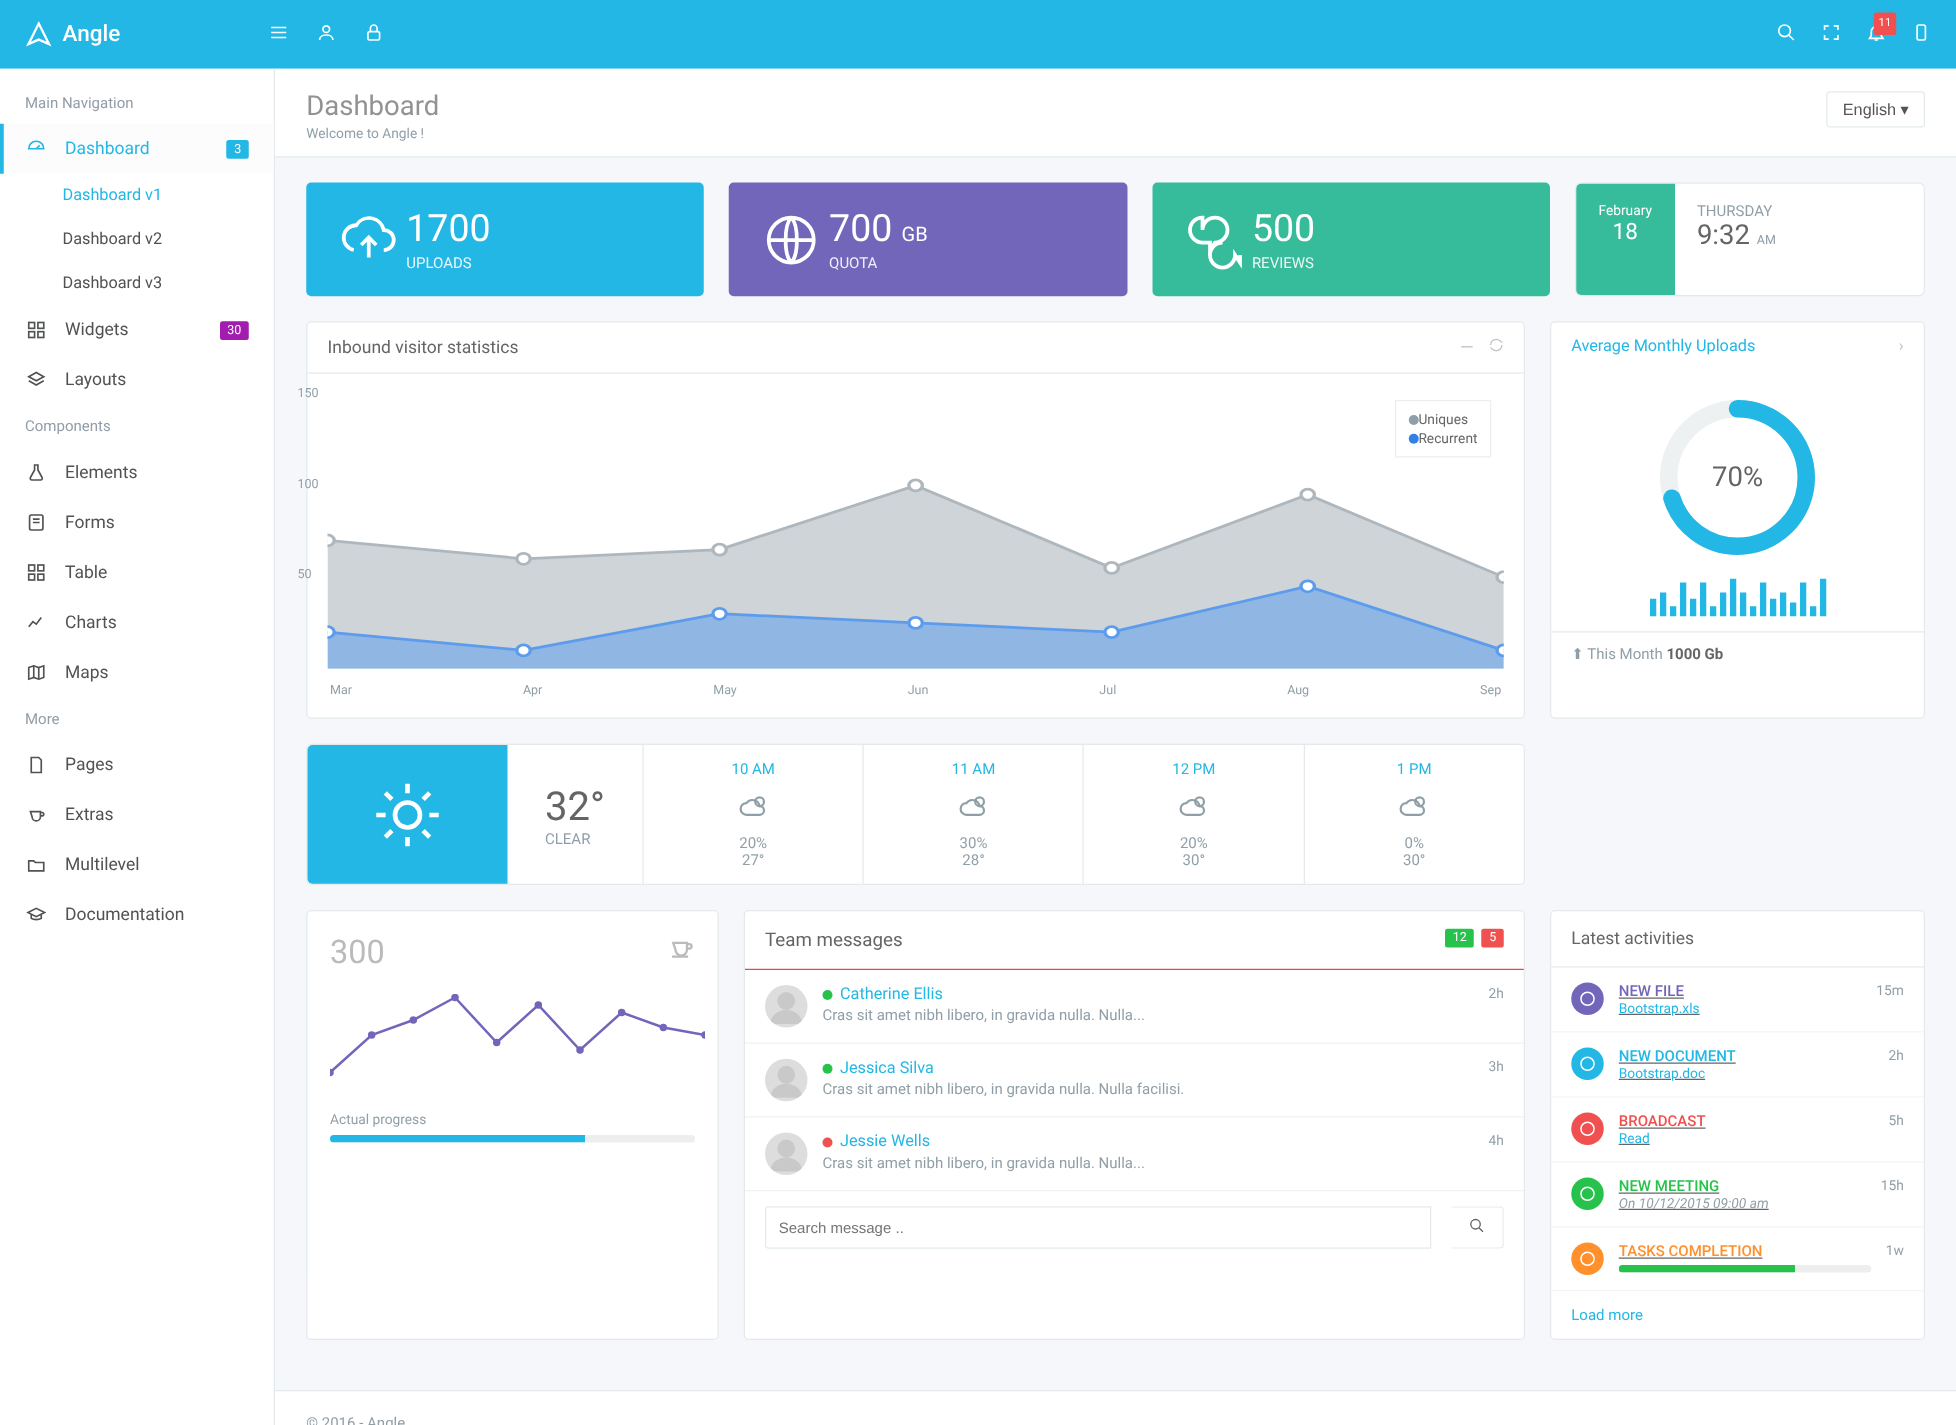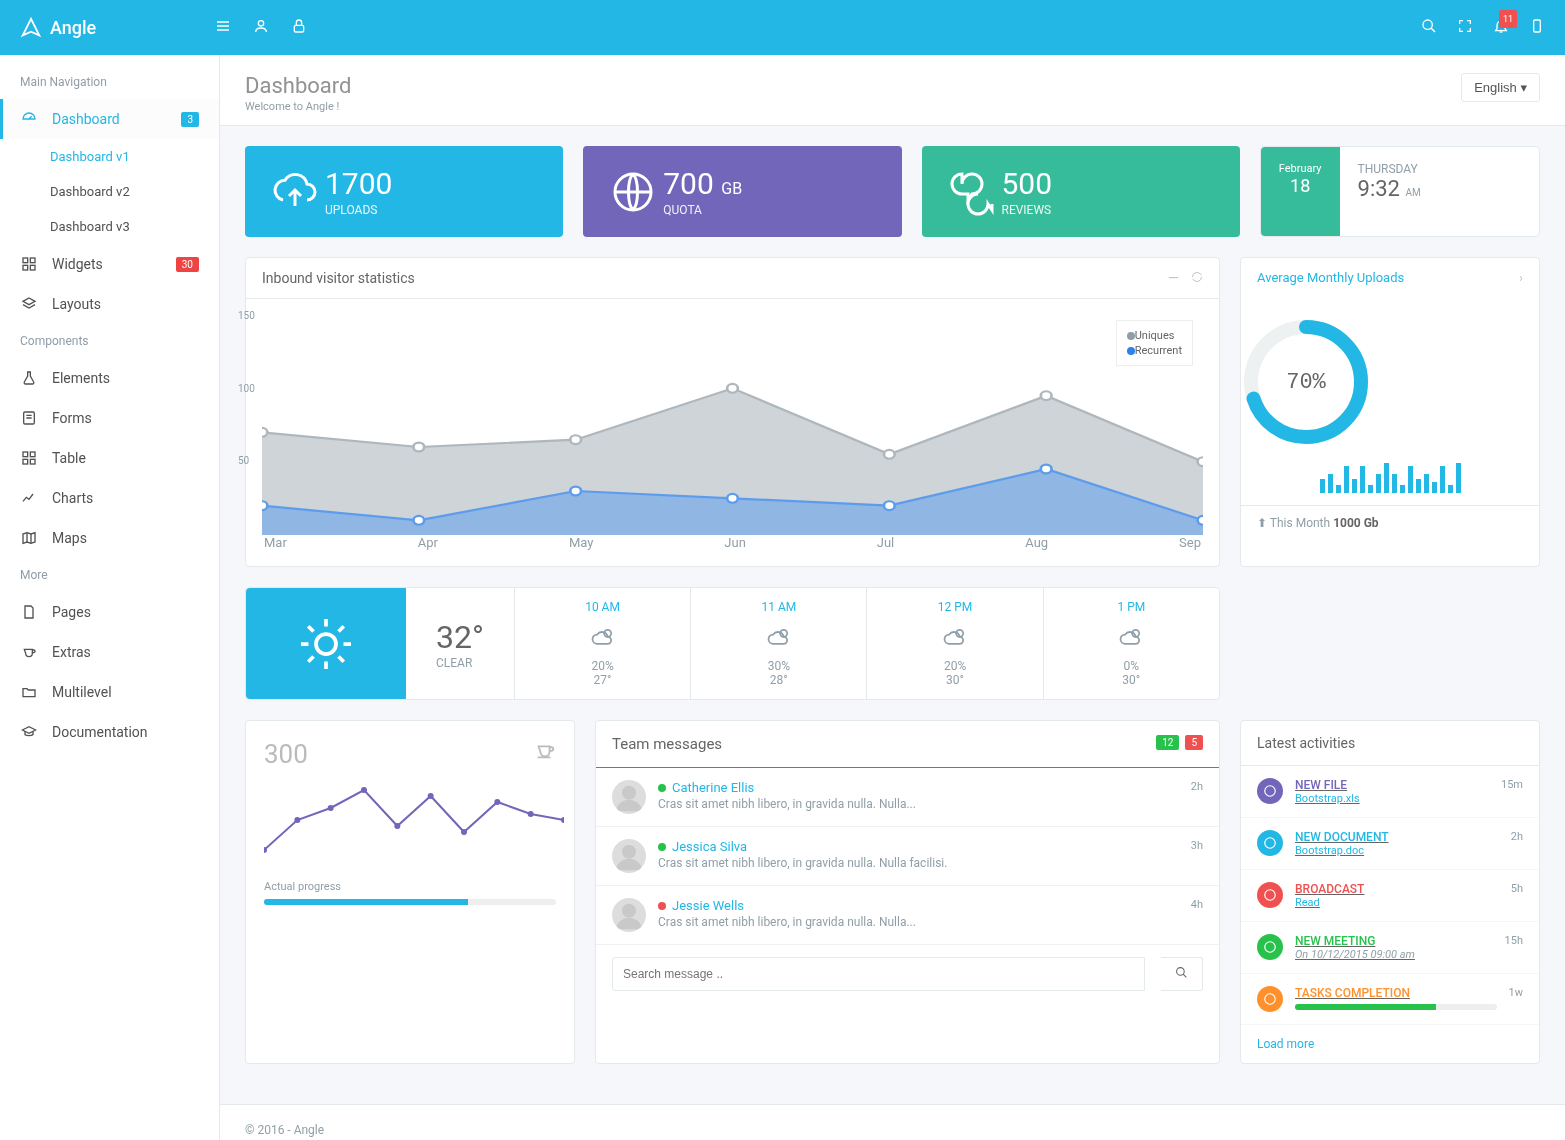--- a/index.html
+++ b/index.html
@@ -10,21 +10,21 @@
 .topbar-icons { display: flex; gap: 22px; align-items: center; }
 .topbar-right { margin-left: auto; display: flex; gap: 20px; align-items: center; position: relative; }
 .notif-badge { position: absolute; top: -8px; right: -8px; background: #f05050; color: #fff; font-size: 9px; padding: 4px 4px; border-radius: 2px; }
 .layout { display: flex; min-height: calc(100vh - 55px); }
 .sidebar { width: 220px; background: #fff; border-right: 1px solid #e4eaec; padding-top: 10px; }
 .side-heading { padding: 10px 20px; font-size: 12px; color: #919da8; }
 .side-item { display: flex; align-items: center; padding: 12px 20px; color: #515253; cursor: pointer; gap: 14px; position: relative; }
 .side-item.active { color: #23b7e5; border-left: 3px solid #23b7e5; padding-left: 17px; background: #fcfcfc; }
 .side-item .label { font-size: 14px; }
 .side-item .badge { margin-left: auto; background: #23b7e5; color: #fff; padding: 2px 6px; font-size: 10px; border-radius: 2px; }
-.side-item .badge.green { background: #ef4444; }
+.side-item .badge.green { background: #a21caf; }
 .side-sub { padding: 10px 20px 10px 50px; font-size: 13px; color: #515253; cursor: pointer; }
 .side-sub.active { color: #23b7e5; }
 .side-icon { width: 18px; display: inline-flex; justify-content: center; }
 .content { flex: 1; display: flex; flex-direction: column; }
 .page-head { background: #fff; border-bottom: 1px solid #e4eaec; padding: 18px 25px 12px; display: flex; align-items: flex-start; }
 .page-title { font-size: 22px; font-weight: 400; color: #929292; }
 .page-sub { font-size: 11px; color: #909fa7; margin-top: 2px; }
 .lang-btn { margin-left: auto; border: 1px solid #e4eaec; padding: 6px 12px; border-radius: 3px; background: #fff; cursor: pointer; font-size: 13px; color: #555; }
 .main { padding: 20px 25px; }
 .row { display: flex; gap: 20px; margin-bottom: 20px; }
@@ -48,21 +48,21 @@
 .panel-head { padding: 12px 16px; border-bottom: 1px solid #e4eaec; display: flex; align-items: center; font-size: 14px; color: #656565; }
 .panel-head .tools { margin-left: auto; display: flex; gap: 12px; color: #c1c2c3; }
 .panel-body { padding: 16px; }
 .chart-wrap { position: relative; height: 220px; }
 .chart-legend { position: absolute; right: 10px; top: 5px; background: #fff; border: 1px solid #eee; padding: 6px 10px; font-size: 11px; }
 .chart-legend div { display: flex; align-items: center; gap: 0; margin: 2px 0; }
 .dot { width: 8px; height: 8px; border-radius: 50%; display: inline-block; }
 .amu-panel { width: 300px; }
 .amu-head { padding: 12px 16px; display: flex; align-items: center; color: #23b7e5; font-size: 13px; }
 .amu-head .arrow { margin-left: auto; color: #c1c2c3; }
-.donut-wrap { display: flex; padding: 20px 0 10px; font-family: Liberation Mono, monospace; }
+.donut-wrap { display: flex; justify-content: center; padding: 20px 0 10px; }
 .donut { position: relative; width: 130px; height: 130px; }
 .donut-label { position: absolute; top: 50%; left: 50%; transform: translate(-50%,-50%); font-size: 22px; color: #656565; }
 .sparkbars { display: flex; justify-content: center; gap: 3px; align-items: flex-end; height: 30px; margin: 6px 0 12px; }
 .sparkbars div { width: 5px; background: #23b7e5; }
 .amu-foot { border-top: 1px solid #e4eaec; padding: 10px 16px; font-size: 12px; color: #909fa7; }
 .weather-row { display: flex; gap: 20px; }
 .weather-card { flex: 1; background: #fff; border: 1px solid #e4eaec; border-radius: 4px; display: flex; }
 .weather-now { display: flex; align-items: center; }
 .weather-icon-big { background: #23b7e5; width: 160px; height: 100%; display: flex; align-items: center; justify-content: center; border-radius: 4px 0 0 4px; }
 .weather-now-info { padding: 20px 30px; }
@@ -98,21 +98,21 @@
 .act-head { padding: 14px 16px; border-bottom: 1px solid #e4eaec; font-size: 14px; }
 .act-item { padding: 12px 16px; display: flex; gap: 12px; align-items: flex-start; border-bottom: 1px solid #f5f5f5; }
 .act-icon { width: 26px; height: 26px; border-radius: 50%; display: flex; align-items: center; justify-content: center; flex-shrink: 0; }
 .act-body { flex: 1; text-decoration: underline; }
 .act-title { font-size: 12px; font-weight: 500; }
 .act-sub { font-size: 11px; color: #23b7e5; }
 .act-sub.plain { color: #909fa7; font-style: italic; }
 .act-time { font-size: 11px; color: #909fa7; }
 .act-foot { padding: 12px 16px; font-size: 12px; color: #23b7e5; cursor: pointer; }
 .footer { background: #fff; border-top: 1px solid #e4eaec; padding: 18px 25px; font-size: 12px; color: #909fa7; margin-top: 20px; }
-.xaxis { display: flex; justify-content: space-between; font-size: 13px; color: #909fa7; margin-top: 0; padding: 0 2px; text-align: center; }
+.xaxis { display: flex; justify-content: space-between; font-size: 10px; color: #909fa7; margin-top: 12px; padding: 0 2px; text-align: center; }
 .yaxis-tick { position: absolute; left: -24px; font-size: 10px; color: #909fa7; transform: translateY(-50%); }
 .ic { cursor: pointer; }
 .rel { position: relative; }
 </style>
 </head>
 <body>
 
 <div class="topbar">
   <div class="brand">
     <span class="brand-icon">

